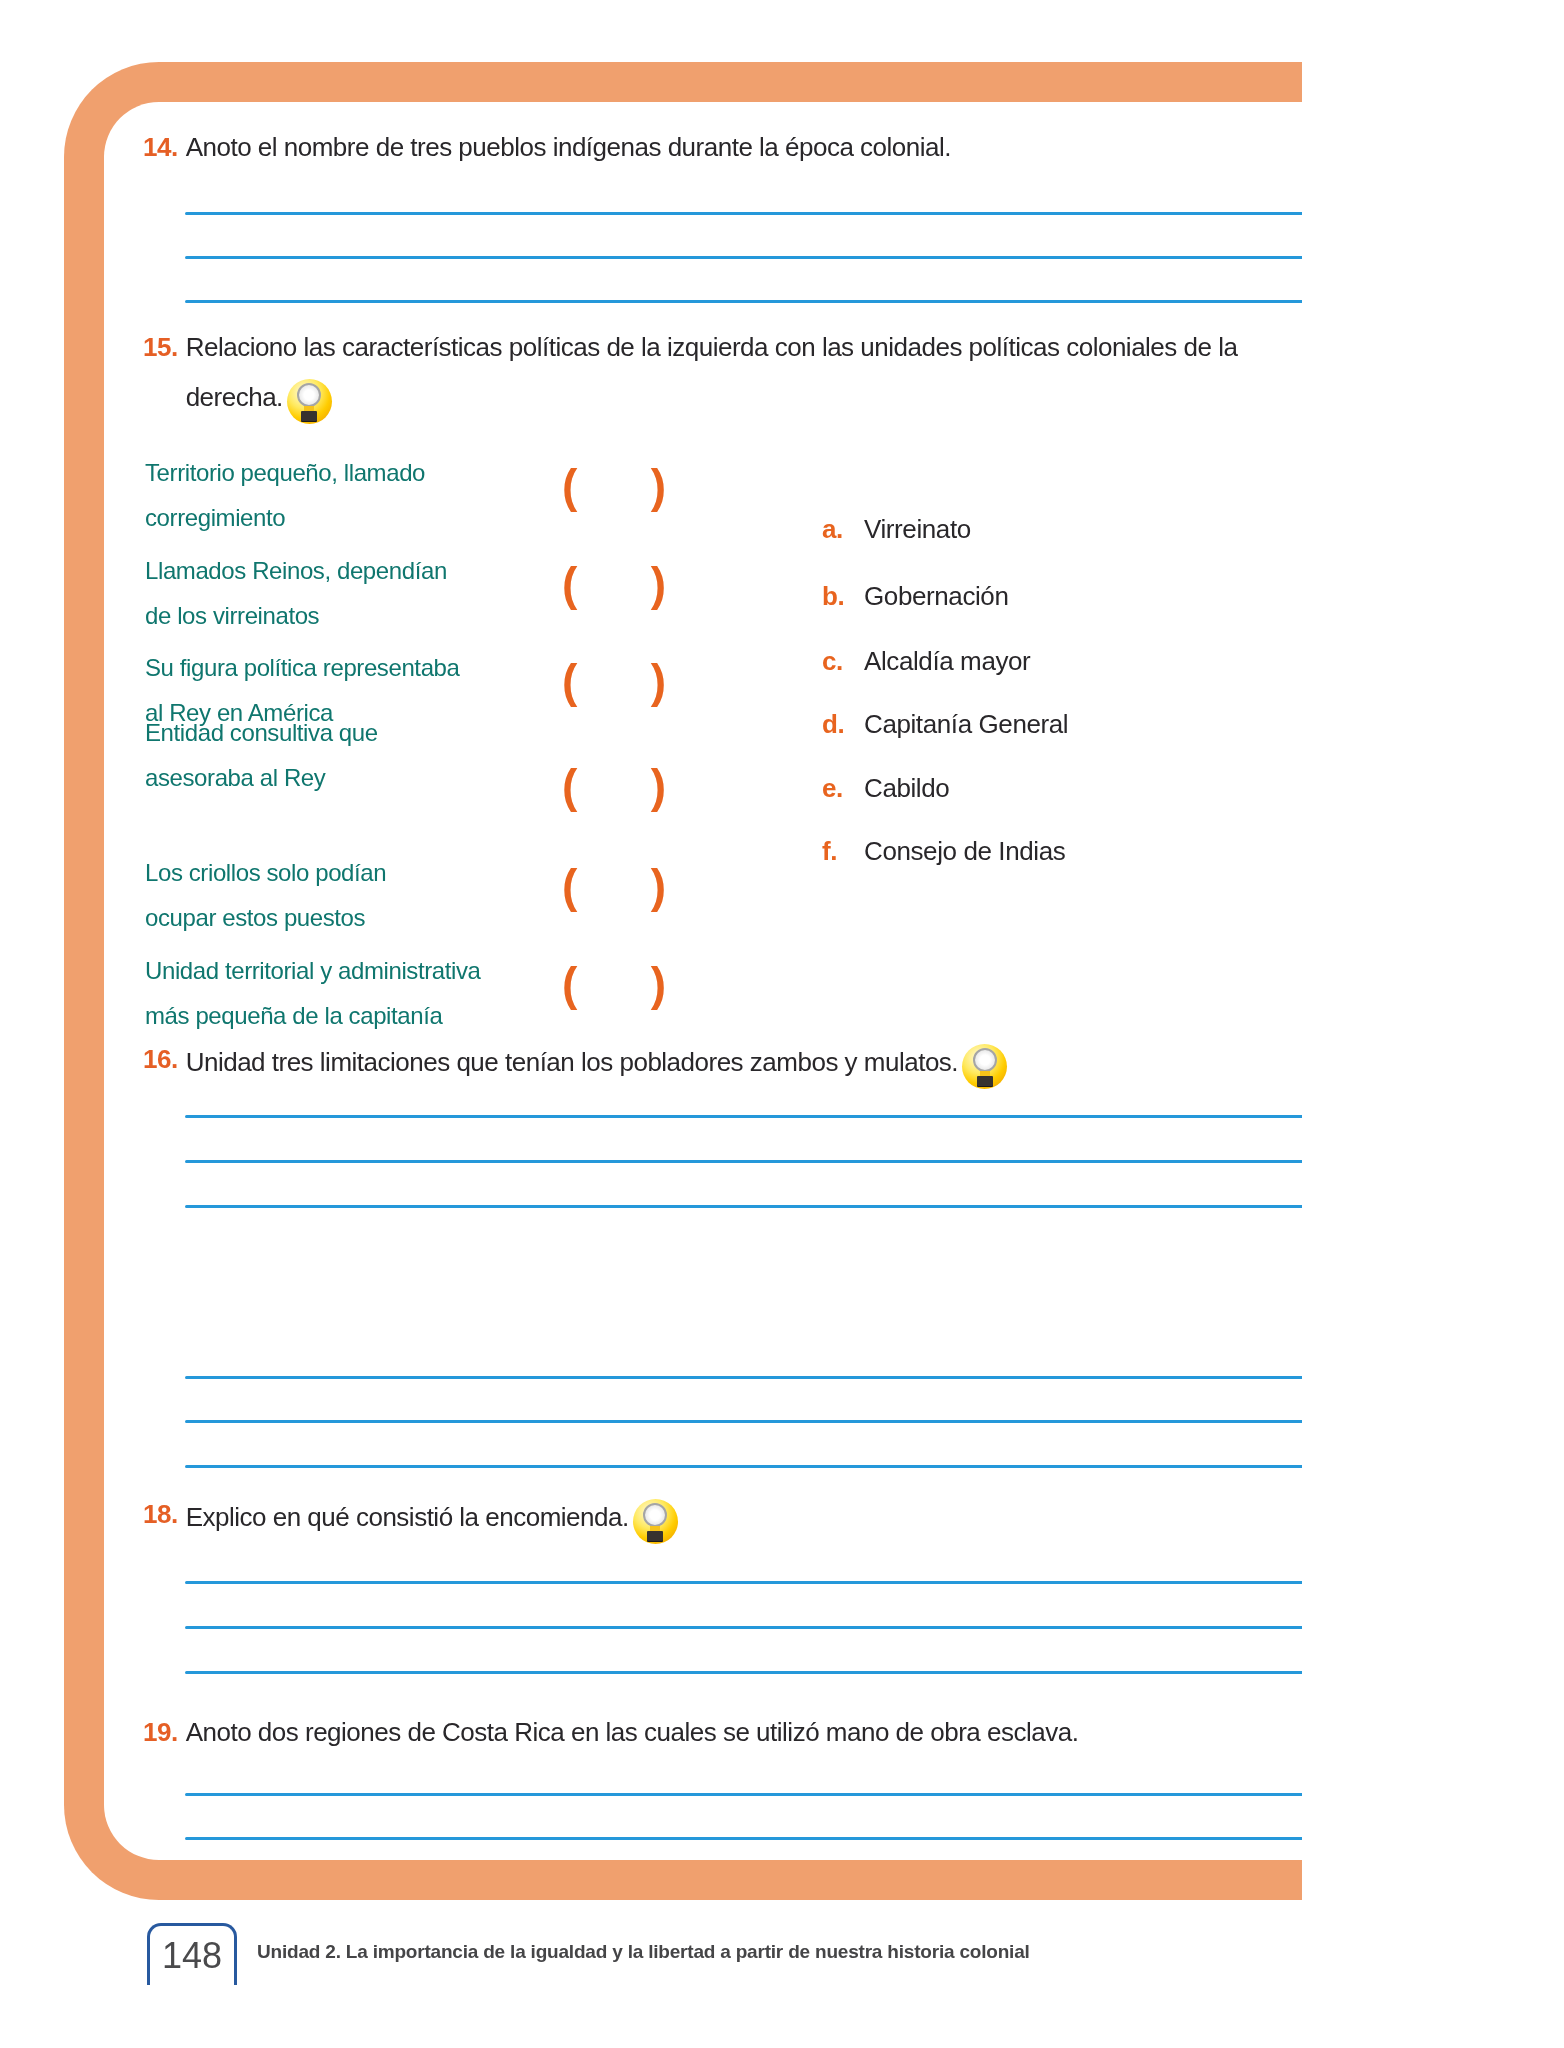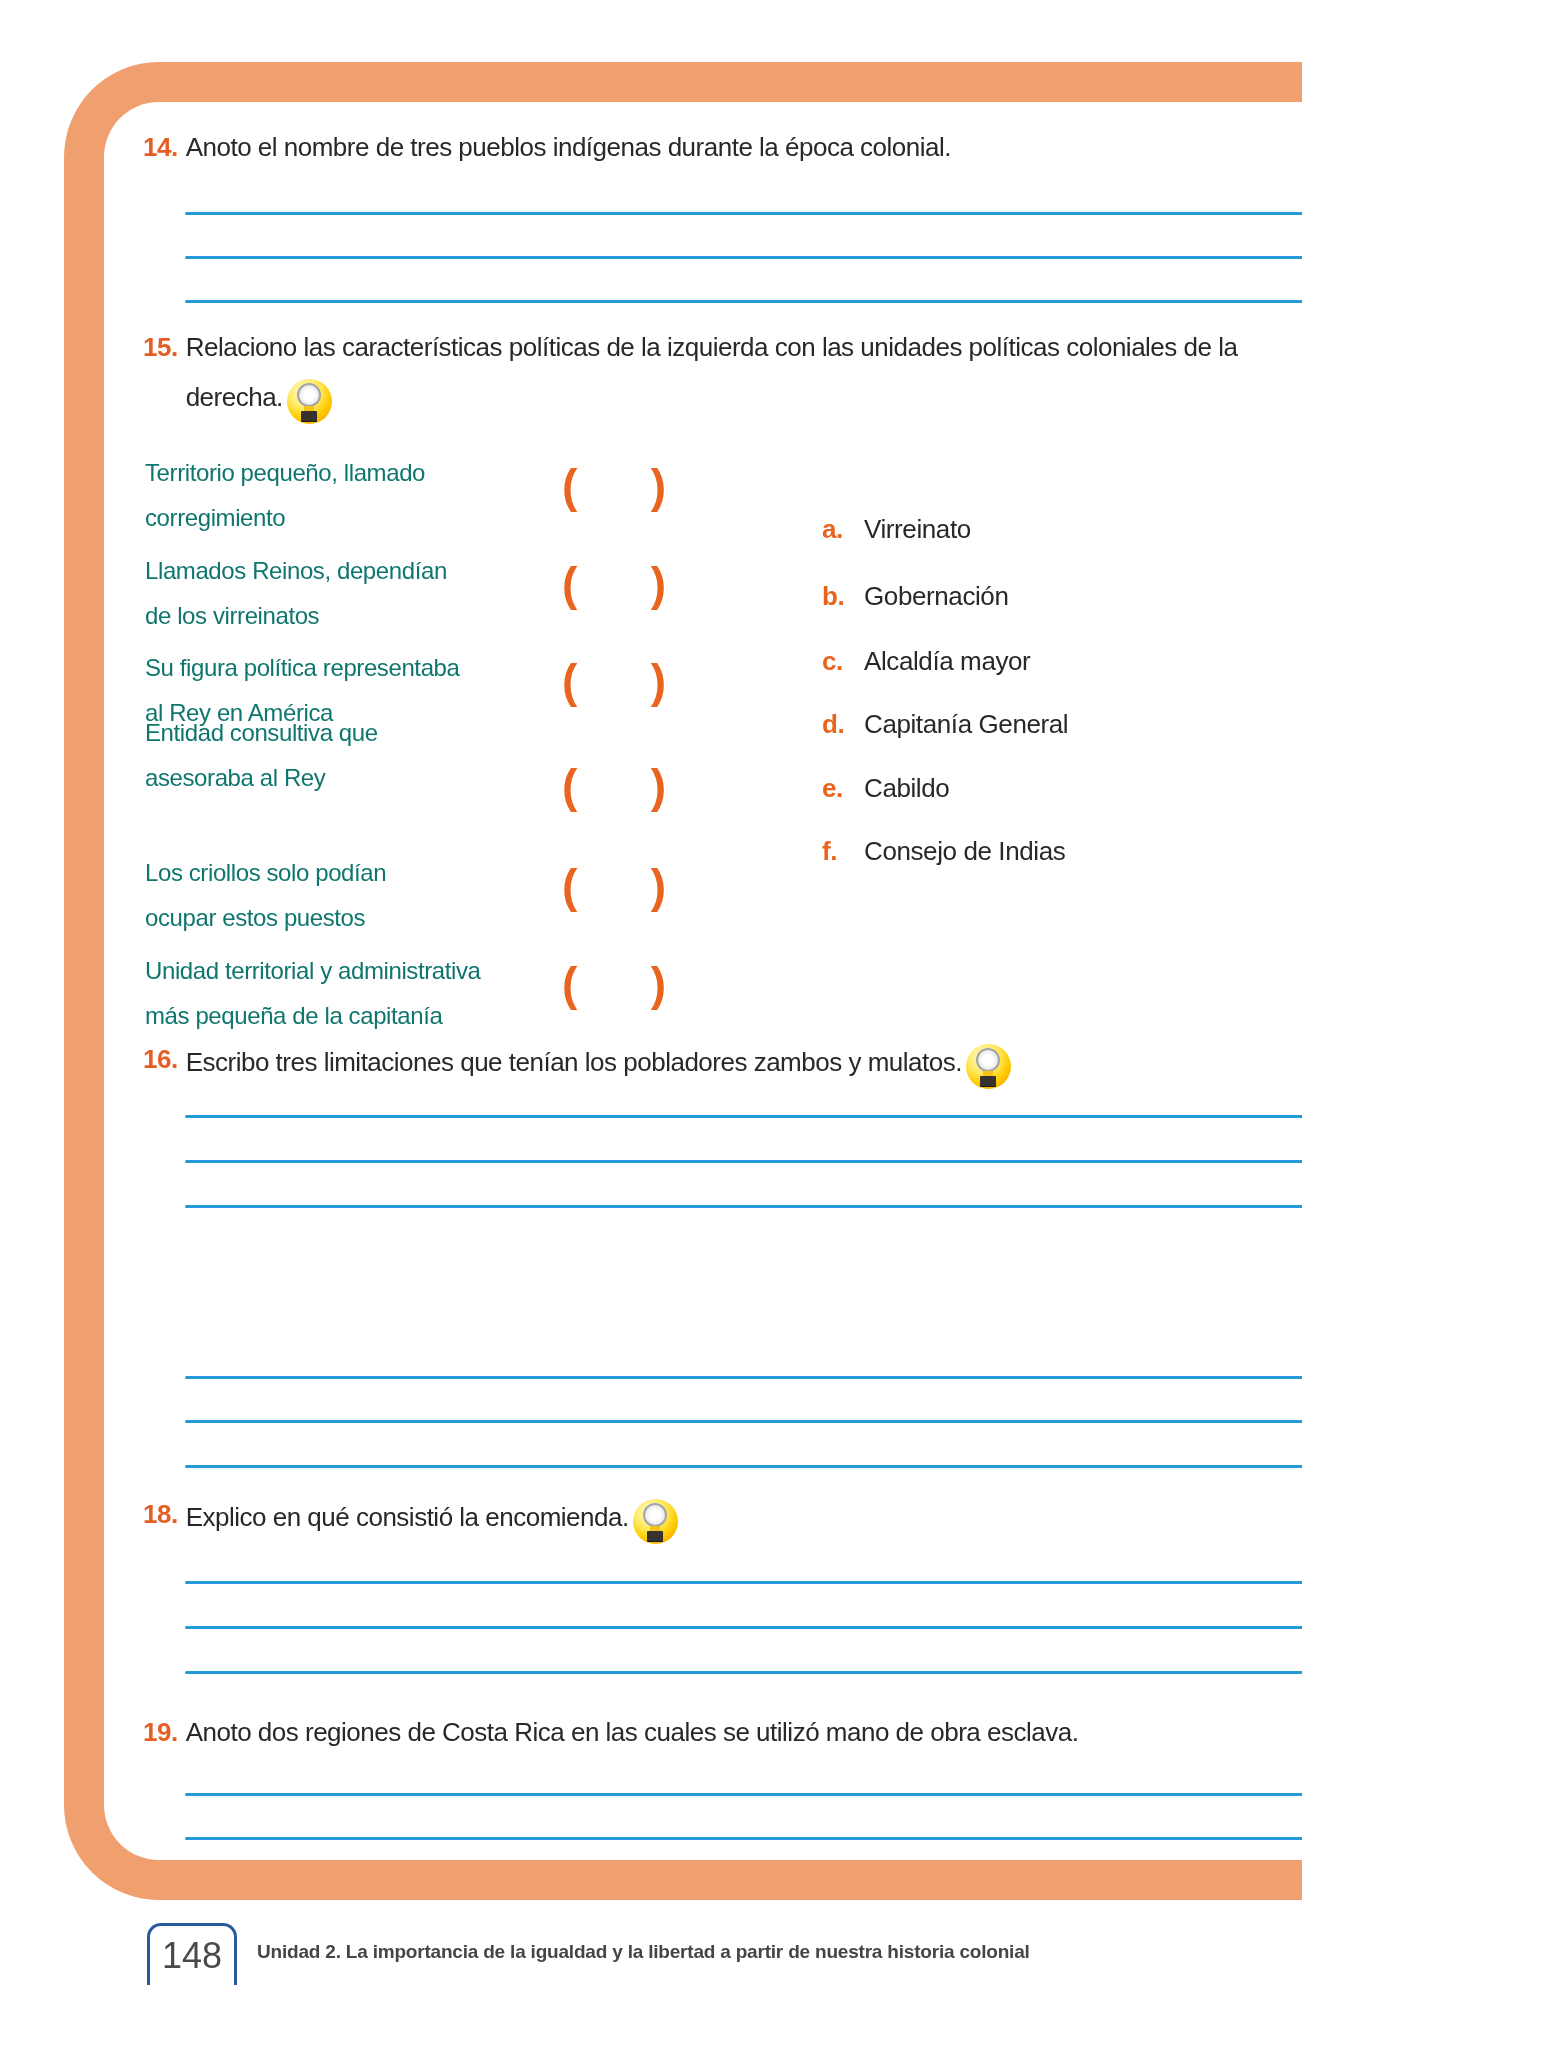--- a/index.html
+++ b/index.html
@@ -194,21 +194,21 @@
     <span class="nowrap">Cabildo</span>
   </div>
   <div class="opt" style="top:833px">
     <span class="optl">f.</span>
     <span class="nowrap">Consejo de Indias</span>
   </div>
 
   <div class="q" style="top:1036px">
     <span class="qnum">16.</span>
     <span class="qrow">
-      <span>Escribo tres limitaciones que tenían los pobladores zambos y mulatos.</span>
+      <span>Unidad tres limitaciones que tenían los pobladores zambos y mulatos.</span>
       <span class="bulb mt8">
         <span class="bulb-glass"></span>
         <span class="bulb-neck"></span>
         <span class="bulb-base"></span>
       </span>
     </span>
   </div>
   <div class="ans" style="top:1115px"></div>
   <div class="ans" style="top:1160px"></div>
   <div class="ans" style="top:1205px"></div>

